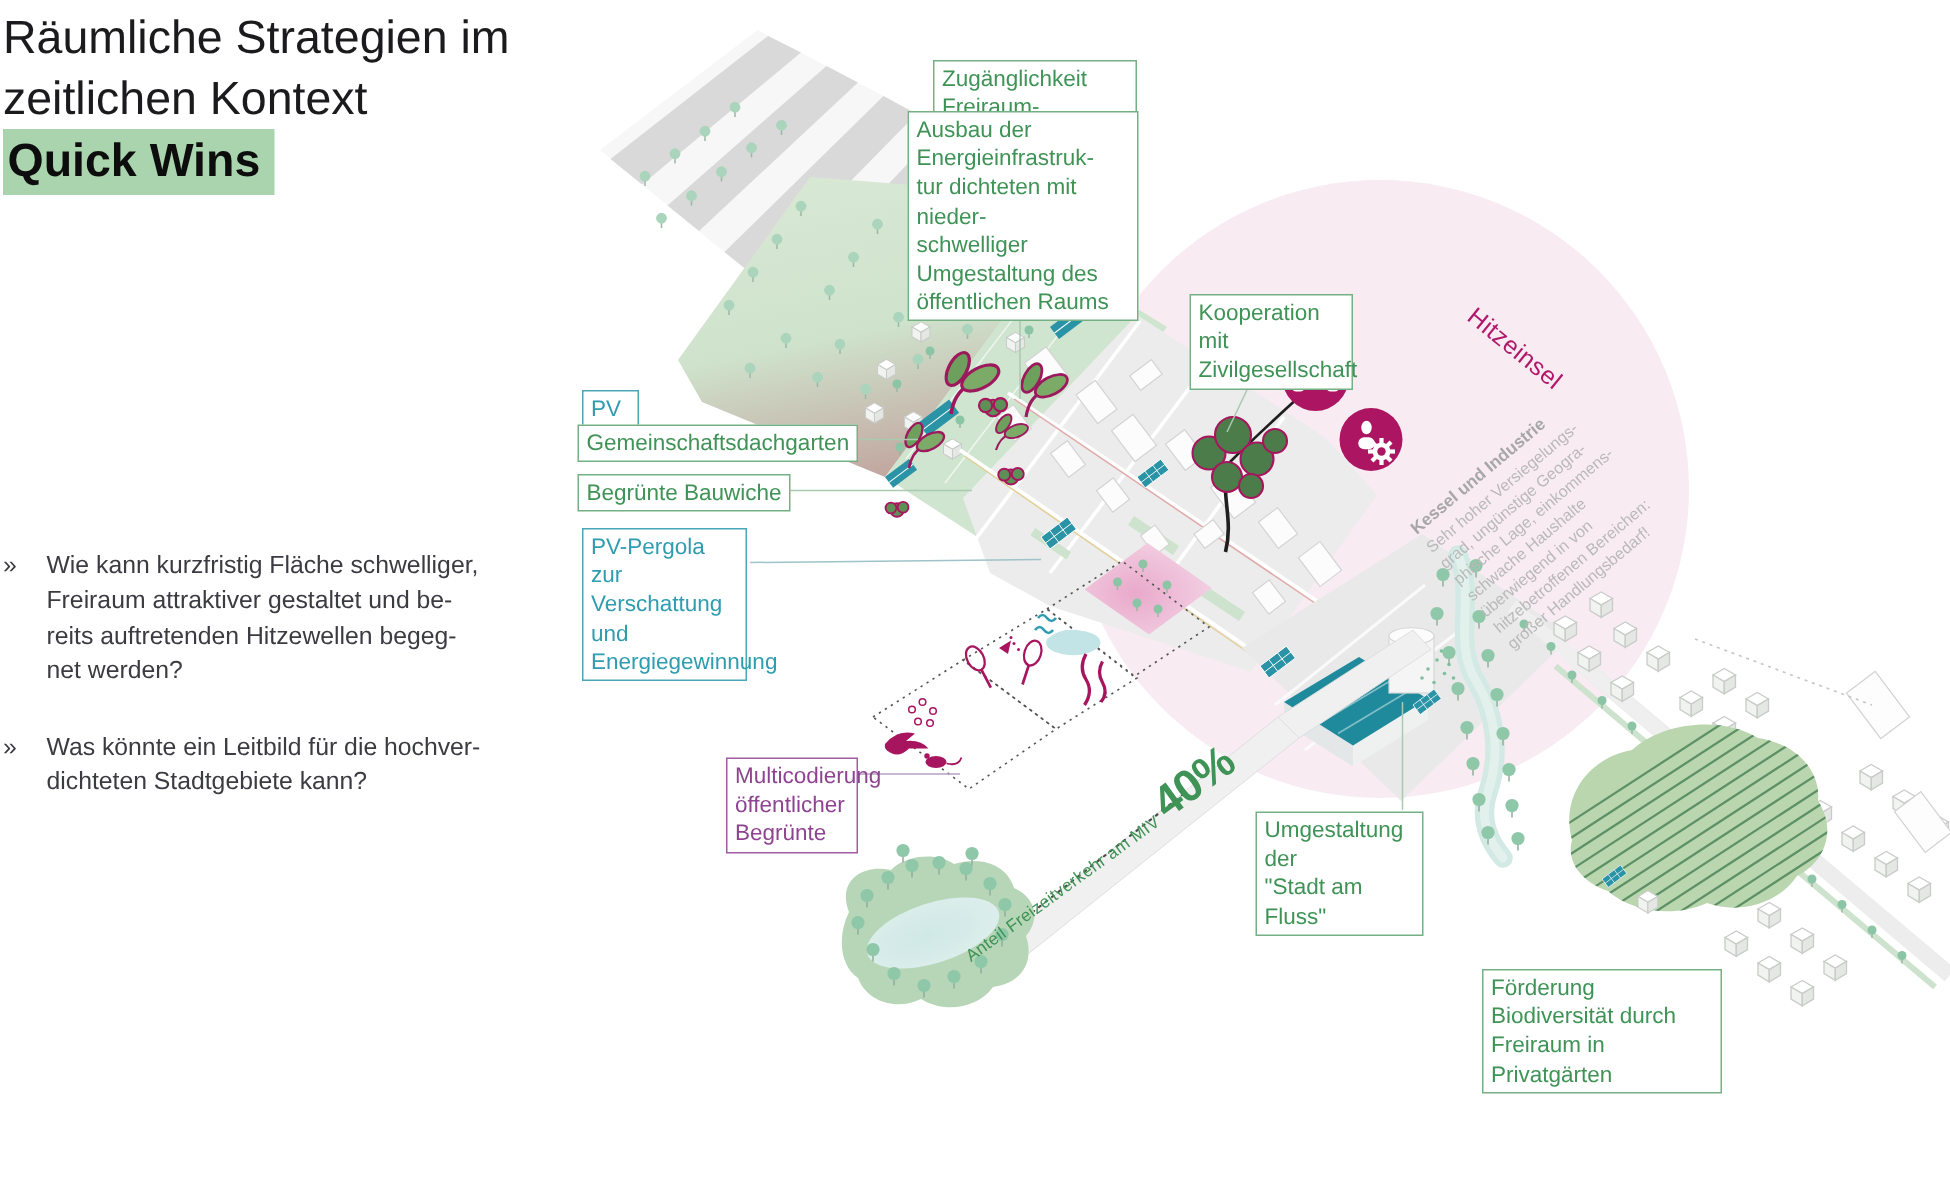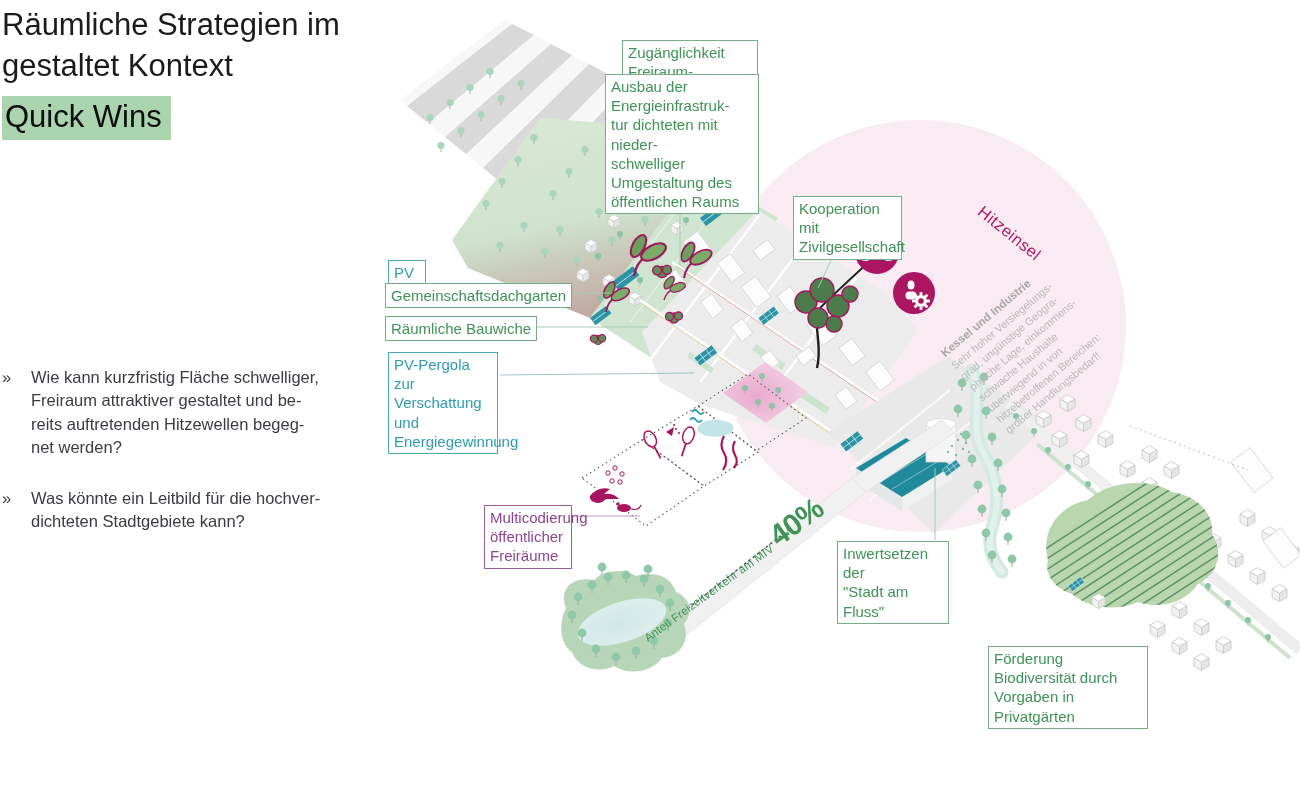--- a/index.html
+++ b/index.html
@@ -1,22 +1,22 @@
 <!DOCTYPE html>
 <html style="--highlight-green: #a9d4ae; --label-green: #3f9356; --label-teal: #2f9cb0; --label-purple: #8e4391; --magenta: #b0196b; --icon-magenta: #ab1562; --heat-island: #f9ebf2; --annotation-gray: #b9b9b9; --pv-teal: #2a93a5;"><head>
 <meta charset="utf-8">
 <style>
   html,body{margin:0;padding:0;background:#fff}
   .stage{position:relative;width:1300px;height:796px;background:#fff;overflow:hidden;
          font-family:"Liberation Sans",sans-serif}
   svg.map{position:absolute;left:0;top:0}
 
   .title{position:absolute;left:2px;top:4px;color:#1b1b1d;font-size:31px;line-height:41px;font-weight:400}
-  .title .hl{display:inline-block;font-weight:400;color:#0d0d0d;
-             background:var(--highlight-green,#a9d4ae);padding:0 9px 3px 3px;margin-top:10px}
+  .title .hl{display:inline-block;font-weight:700;color:#0d0d0d;
+             background:var(--highlight-green,#a9d4ae);padding:0 9px 3px 3px;margin-top:0}
 
   .questions{position:absolute;left:2px;top:366px;width:356px;color:#3b3b42;font-size:16.5px;line-height:1.42}
   .q{display:flex;gap:17px;margin-bottom:27px}
   .qm{flex:0 0 12px}
   .pre{white-space:pre-line}
 
   .map-label{position:absolute;background:#fff;border:1px solid;text-align:left;
              font-size:15px;line-height:1.28;padding:2px 5px;white-space:pre-line}
   .map-label.green{border-color:#74b083;color:var(--label-green,#3f9356)}
   .map-label.teal{border-color:#49a7b8;color:var(--label-teal,#2f9cb0)}
@@ -469,21 +469,21 @@
   <path d="M493,327 L648,327" stroke="#a9c9b1"></path>
   <path d="M500,375 L694,373" stroke="#9fc3c8"></path>
   <path d="M846,229 L818,288" stroke="#a9c9b1"></path>
   <path d="M570,516 L640,516" stroke="#b99fc1"></path>
   <path d="M935,540 L935,468" stroke="#a9c9b1"></path>
 </g>
 </svg>
 
 <div class="title">
   <div>Räumliche Strategien im</div>
-  <div>gestaltet Kontext</div>
+  <div>zeitlichen Kontext</div>
   <div><span class="hl">Quick Wins</span></div>
 </div>
 
 <div class="questions">
   <div class="q">
     <span class="qm">»</span>
     <span class="pre">Wie kann kurzfristig Fläche schwelliger,
 Freiraum attraktiver gestaltet und be-
 reits auftretenden Hitzewellen begeg-
 net werden?</span>
@@ -496,33 +496,33 @@
 </div>
 
 <div class="map-label green" style="left:622px;top:40px;width:124px">Zugänglichkeit Freiraum-
 nahbereiche fördern</div>
 <div class="map-label green" style="left:605px;top:74px;width:142px">Ausbau der Energieinfrastruk-
 tur dichteten mit nieder-
 schwelliger Umgestaltung des
 öffentlichen Raums</div>
 <div class="map-label teal" style="left:388px;top:260px;min-width:26px">PV</div>
 <div class="map-label green" style="left:385px;top:283px">Gemeinschaftsdachgarten</div>
-<div class="map-label green" style="left:385px;top:316px">Räumliche Bauwiche</div>
+<div class="map-label green" style="left:385px;top:316px">Begrünte Bauwiche</div>
 <div class="map-label teal" style="left:388px;top:352px;width:98px">PV-Pergola zur
 Verschattung und
 Energiegewinnung</div>
 <div class="map-label green" style="left:793px;top:196px;width:97px">Kooperation mit
 Zivilgesellschaft</div>
 <div class="map-label purple" style="left:484px;top:505px;width:76px">Multicodierung
 öffentlicher
-Freiräume</div>
-<div class="map-label green" style="left:837px;top:541px;width:100px">Inwertsetzen der
+Begrünte</div>
+<div class="map-label green" style="left:837px;top:541px;width:100px">Umgestaltung der
 "Stadt am Fluss"</div>
 <div class="map-label green" style="left:988px;top:646px;width:148px">Förderung Biodiversität durch
-Vorgaben in Privatgärten</div>
+Freiraum in Privatgärten</div>
 
 <div class="rot hitze">Hitzeinsel</div>
 
 <div class="rot kessel">
   <div class="kt">Kessel und Industrie</div>
   <div class="pre">Sehr hoher Versiegelungs-
 grad, ungünstige Geogra-
 phische Lage, einkommens-
 schwache Haushalte
 überwiegend in von

